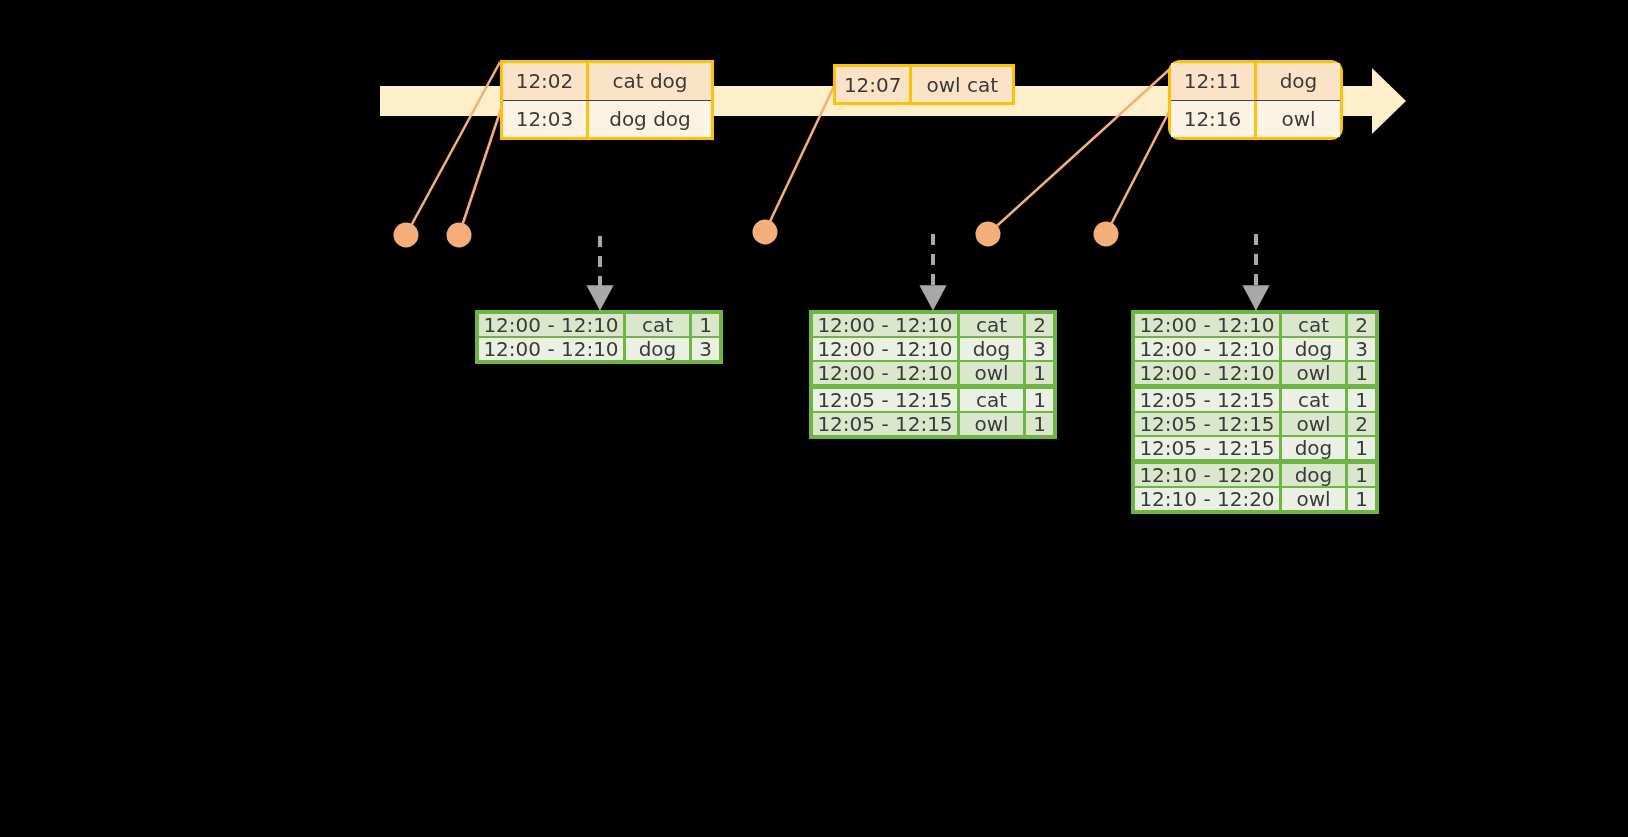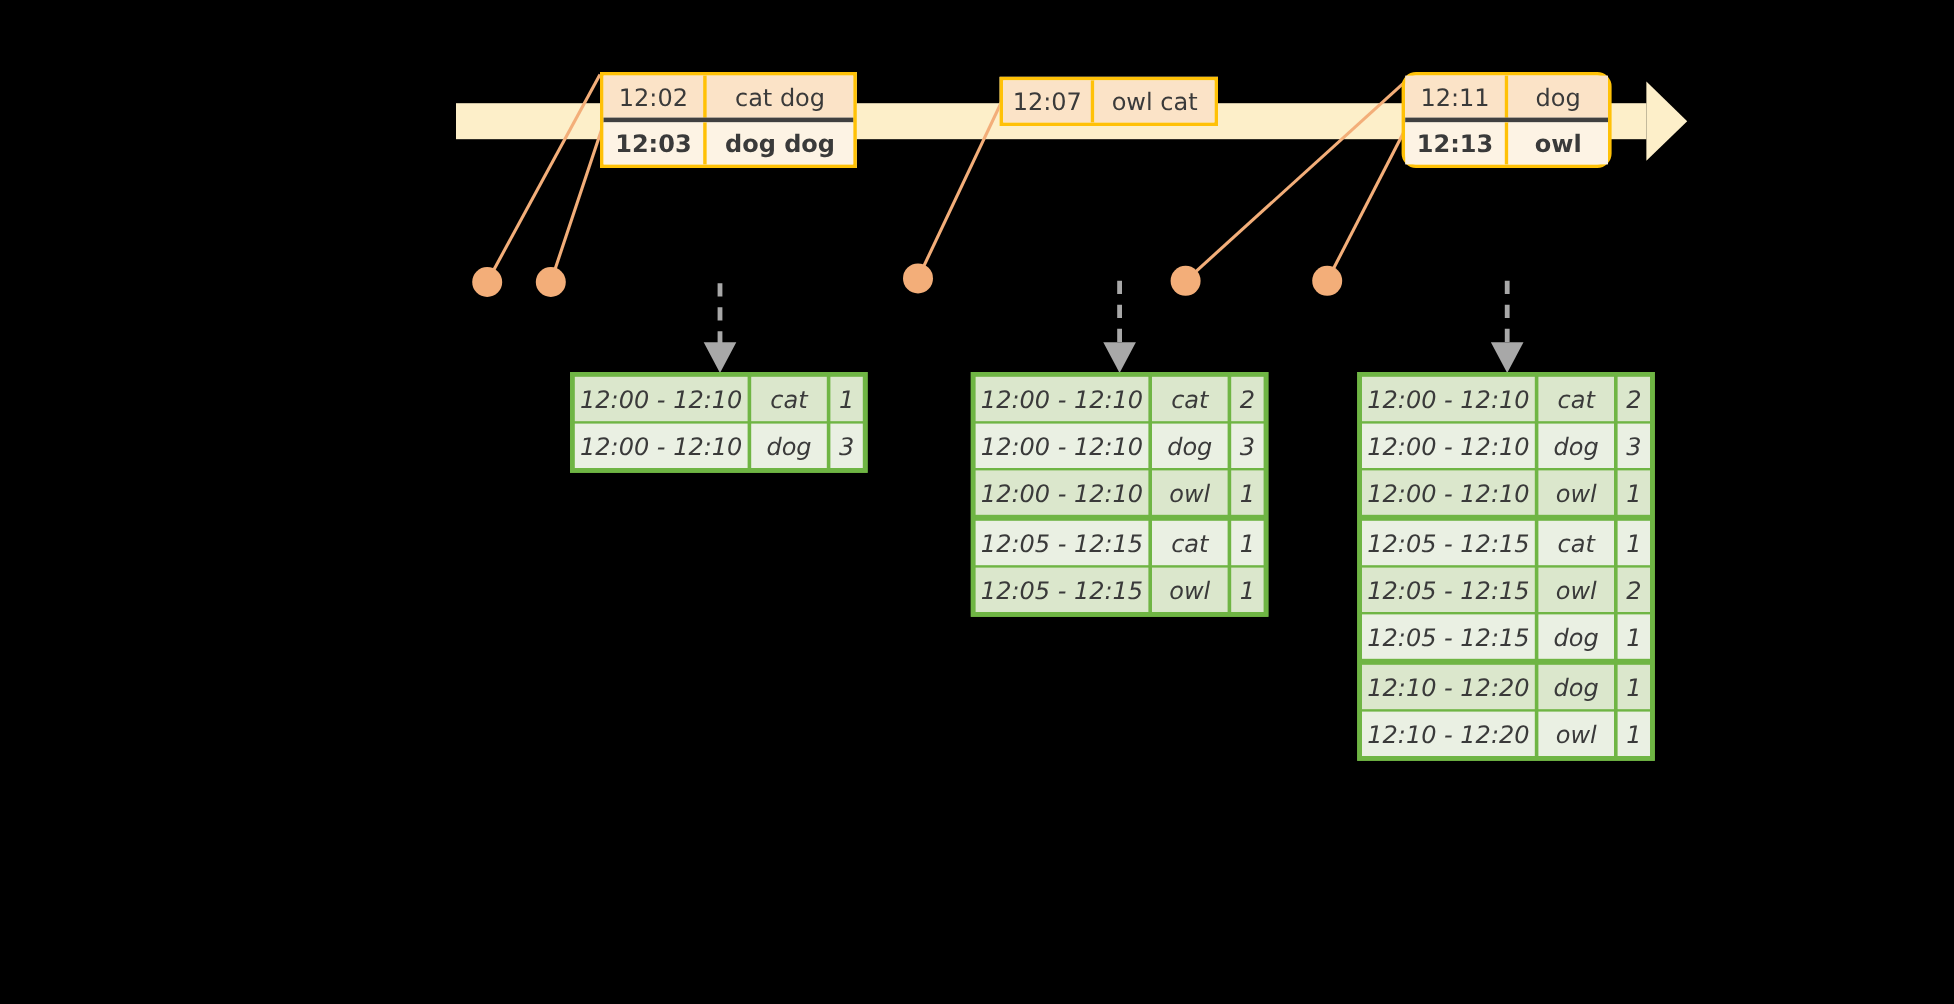--- a/index.html
+++ b/index.html
@@ -19,21 +19,21 @@
     box-sizing:border-box;
     display:flex;
     flex-direction:column;
     background:#FFF8EC;
   }
   .evt-row{
     display:flex;
     flex:1 1 auto;
     align-items:stretch;
   }
-  .evt-row + .evt-row{border-top:4px solid #404040;font-weight:bold;}
+  .evt-row + .evt-row{border-top:1px solid #404040;}
   .evt-row.shade-a .evt-time,
   .evt-row.shade-a .evt-words{background:#FBE3C7;}
   .evt-row.shade-b .evt-time,
   .evt-row.shade-b .evt-words{background:#FDF3E4;}
   .evt-time{
     width:86px;
     display:flex;align-items:center;justify-content:center;
     font-size:20px;color:#3a3a3a;
     border-right:3px solid #FFC107;
     box-sizing:border-box;
@@ -50,23 +50,22 @@
   
   .res-table{
     position:absolute;
     border:4px solid #6FB544;
     box-sizing:border-box;
     background:#6FB544;
     display:flex;flex-direction:column;
   }
   .res-row{
     display:flex;
-    height:37px;
-    box-sizing:border-box;
-    font-style:italic;
+    height:22px;
+    box-sizing:border-box;
   }
   .res-row.shade-a .cell{background:#DBE7CC;}
   .res-row.shade-b .cell{background:#EAF0E3;}
   .res-row.group-end{margin-bottom:3px;}
   .res-row + .res-row{margin-top:2px;}
   .cell{
     display:flex;align-items:center;justify-content:center;
     font-size:20px;color:#3a3a3a;
     box-sizing:border-box;
     white-space:nowrap;
@@ -127,21 +126,21 @@
           <div class="evt-time">12:07</div>
           <div class="evt-words">owl cat</div>
         </div>
       </div>
       <div class="evt-box" style="left: 1168px; top: 60px; width: 175px; height: 80px; border-radius: 12px;">
         <div class="evt-row shade-a">
           <div class="evt-time">12:11</div>
           <div class="evt-words">dog</div>
         </div>
         <div class="evt-row shade-b">
-          <div class="evt-time">12:13</div>
+          <div class="evt-time">12:16</div>
           <div class="evt-words">owl</div>
         </div>
       </div>
     </div>
   <div id="tables-layer">
       <div class="res-table" style="left: 475px; top: 310px; width: 248px;">
         <div class="res-row shade-a">
           <div class="cell c-win" style="width: 144px;">12:00 - 12:10</div>
           <div class="cell c-word" style="width: 63px;">cat</div>
           <div class="cell c-cnt">1</div>

